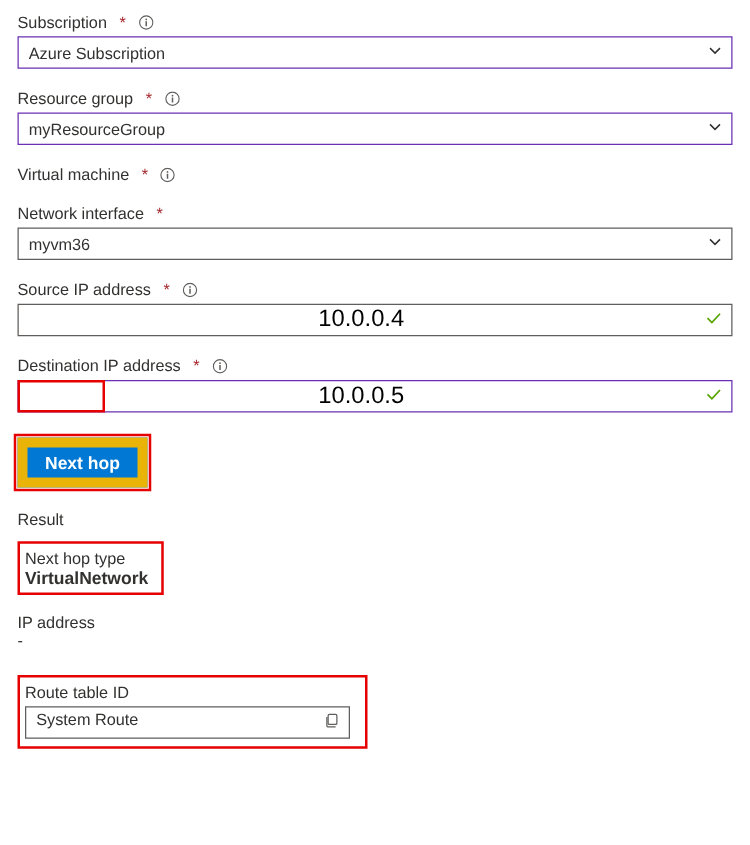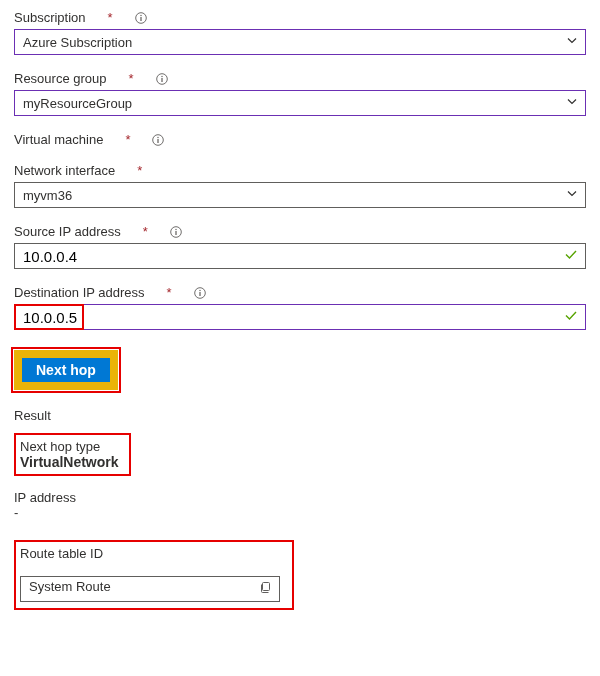--- a/index.html
+++ b/index.html
@@ -8,21 +8,21 @@
       font-size: 13px;
       color: #323130;
       padding: 10px 14px;
       width: 600px;
       background: #fff;
     }
     .form-group { margin-bottom: 16px; }
     .label-row {
       display: flex;
       align-items: center;
-      gap: 20px;
+      gap: 8px;
       margin-bottom: 4px;
       font-size: 13px;
     }
     .required { color: #a4262c; margin-left: 2px; }
     .info-icon {
       display: inline-flex;
       align-items: center;
       justify-content: center;
       width: 12px; height: 12px;
       color: #605e5c;
@@ -51,23 +51,24 @@
       top: 50%;
       transform: translateY(-50%);
       color: #323130;
     }
     .input-wrap { position: relative; width: 100%; }
     .text-input {
       width: 100%;
       height: 26px;
       border: 1px solid #605e5c;
       padding: 0 30px 0 8px;
-      font-size: 15px;
+      font-size: 19px;
       font-family: inherit;
       outline: none;
+      text-align: center;
     }
     .text-input.active { border: 1px solid #6b2fb3; }
     .valid-check {
       position: absolute;
       right: 8px;
       top: 50%;
       transform: translateY(-50%);
       color: #57a300;
     }
     .highlight-left {
@@ -106,21 +107,21 @@
     .result-value { font-weight: 700; font-size: 14px; }
     .ip-block { margin-bottom: 20px; }
     .ip-label { font-size: 13px; }
     .ip-value { font-size: 13px; }
     .route-wrap {
       border: 2px solid #e60000;
       padding: 4px 6px 6px 4px;
       display: inline-block;
       min-width: 280px;
     }
-    .route-label { font-size: 13px; margin-bottom: 15px; display: block; }
+    .route-label { font-size: 13px; margin-bottom: 4px; display: block; }
     .route-input-wrap {
       position: relative;
       width: 260px;
     }
     .route-input {
       width: 100%;
       height: 26px;
       border: 1px solid #605e5c;
       padding: 0 30px 6px 8px;
       font-size: 13px;

